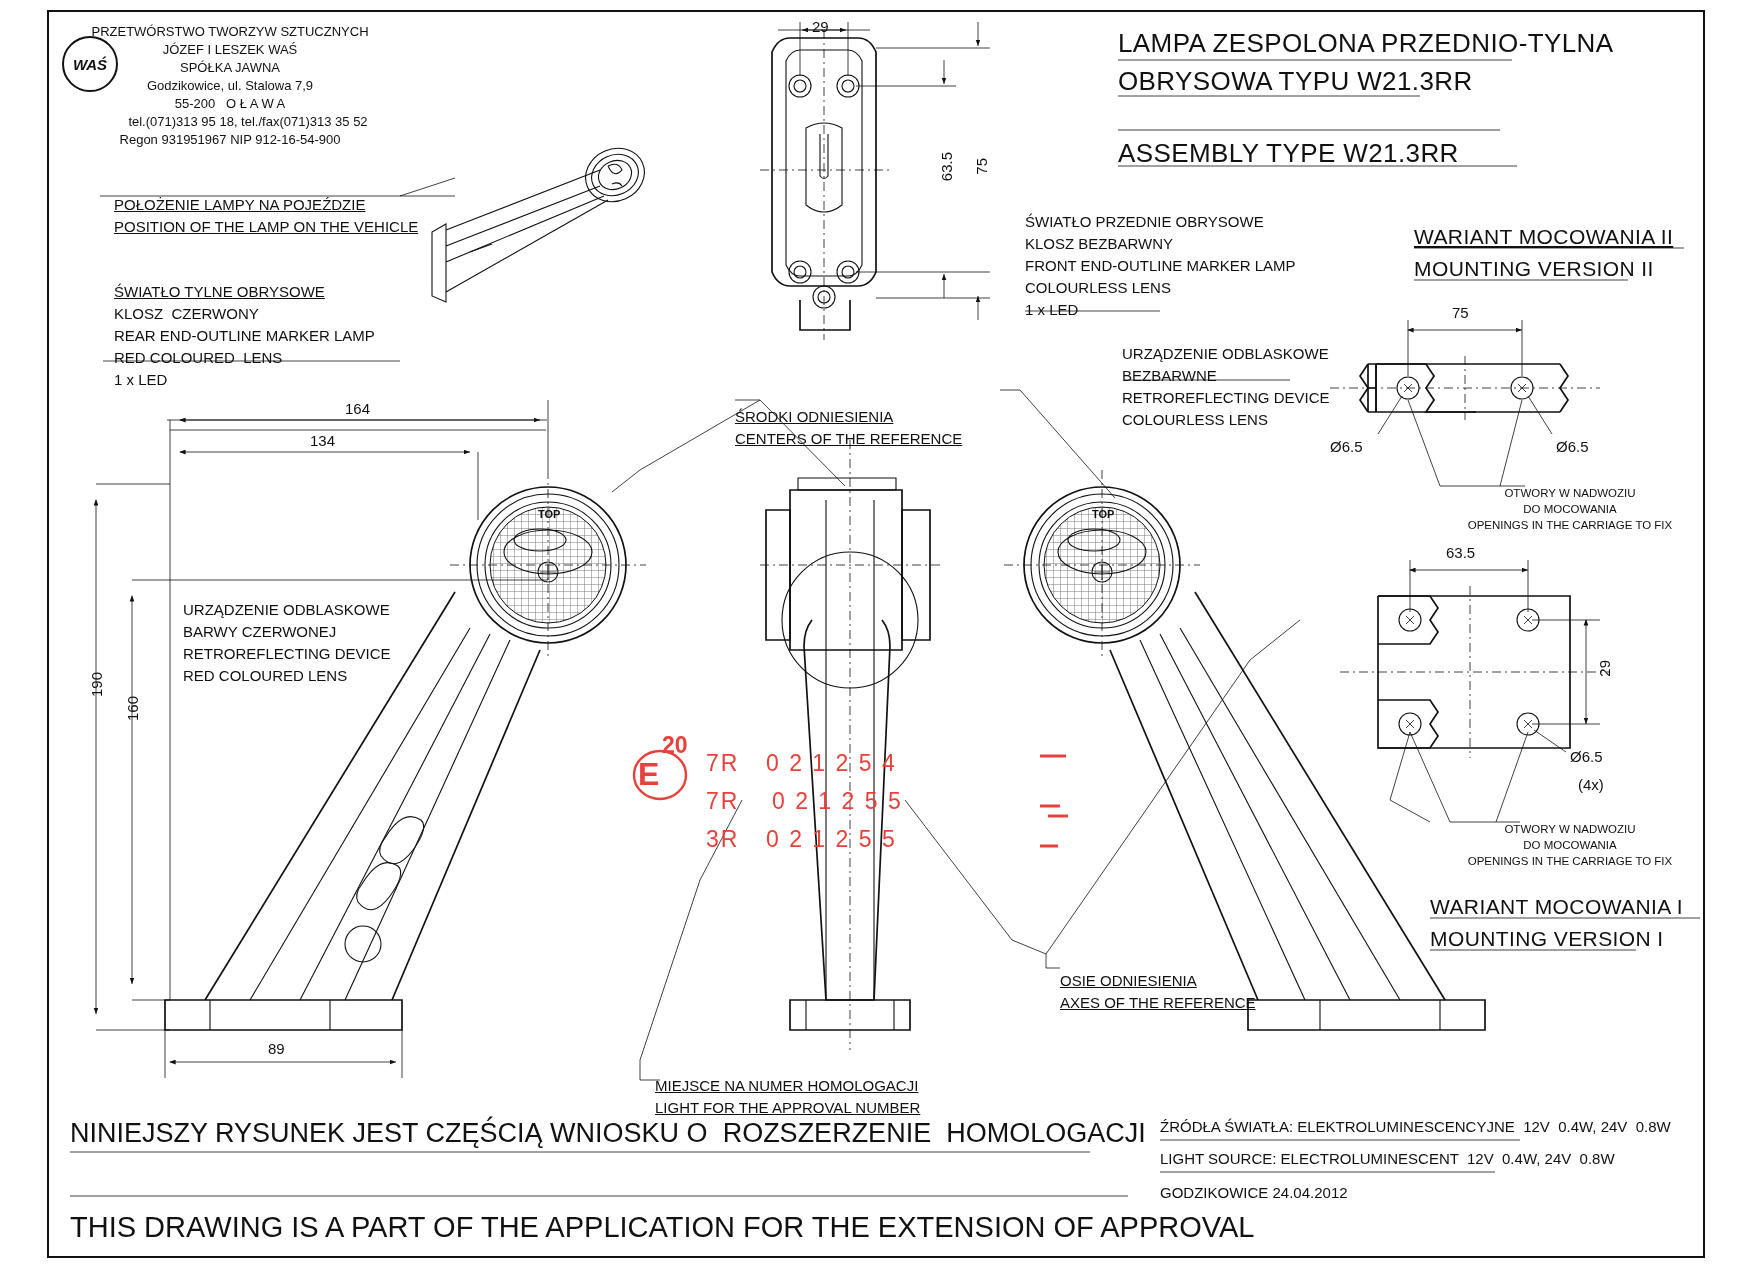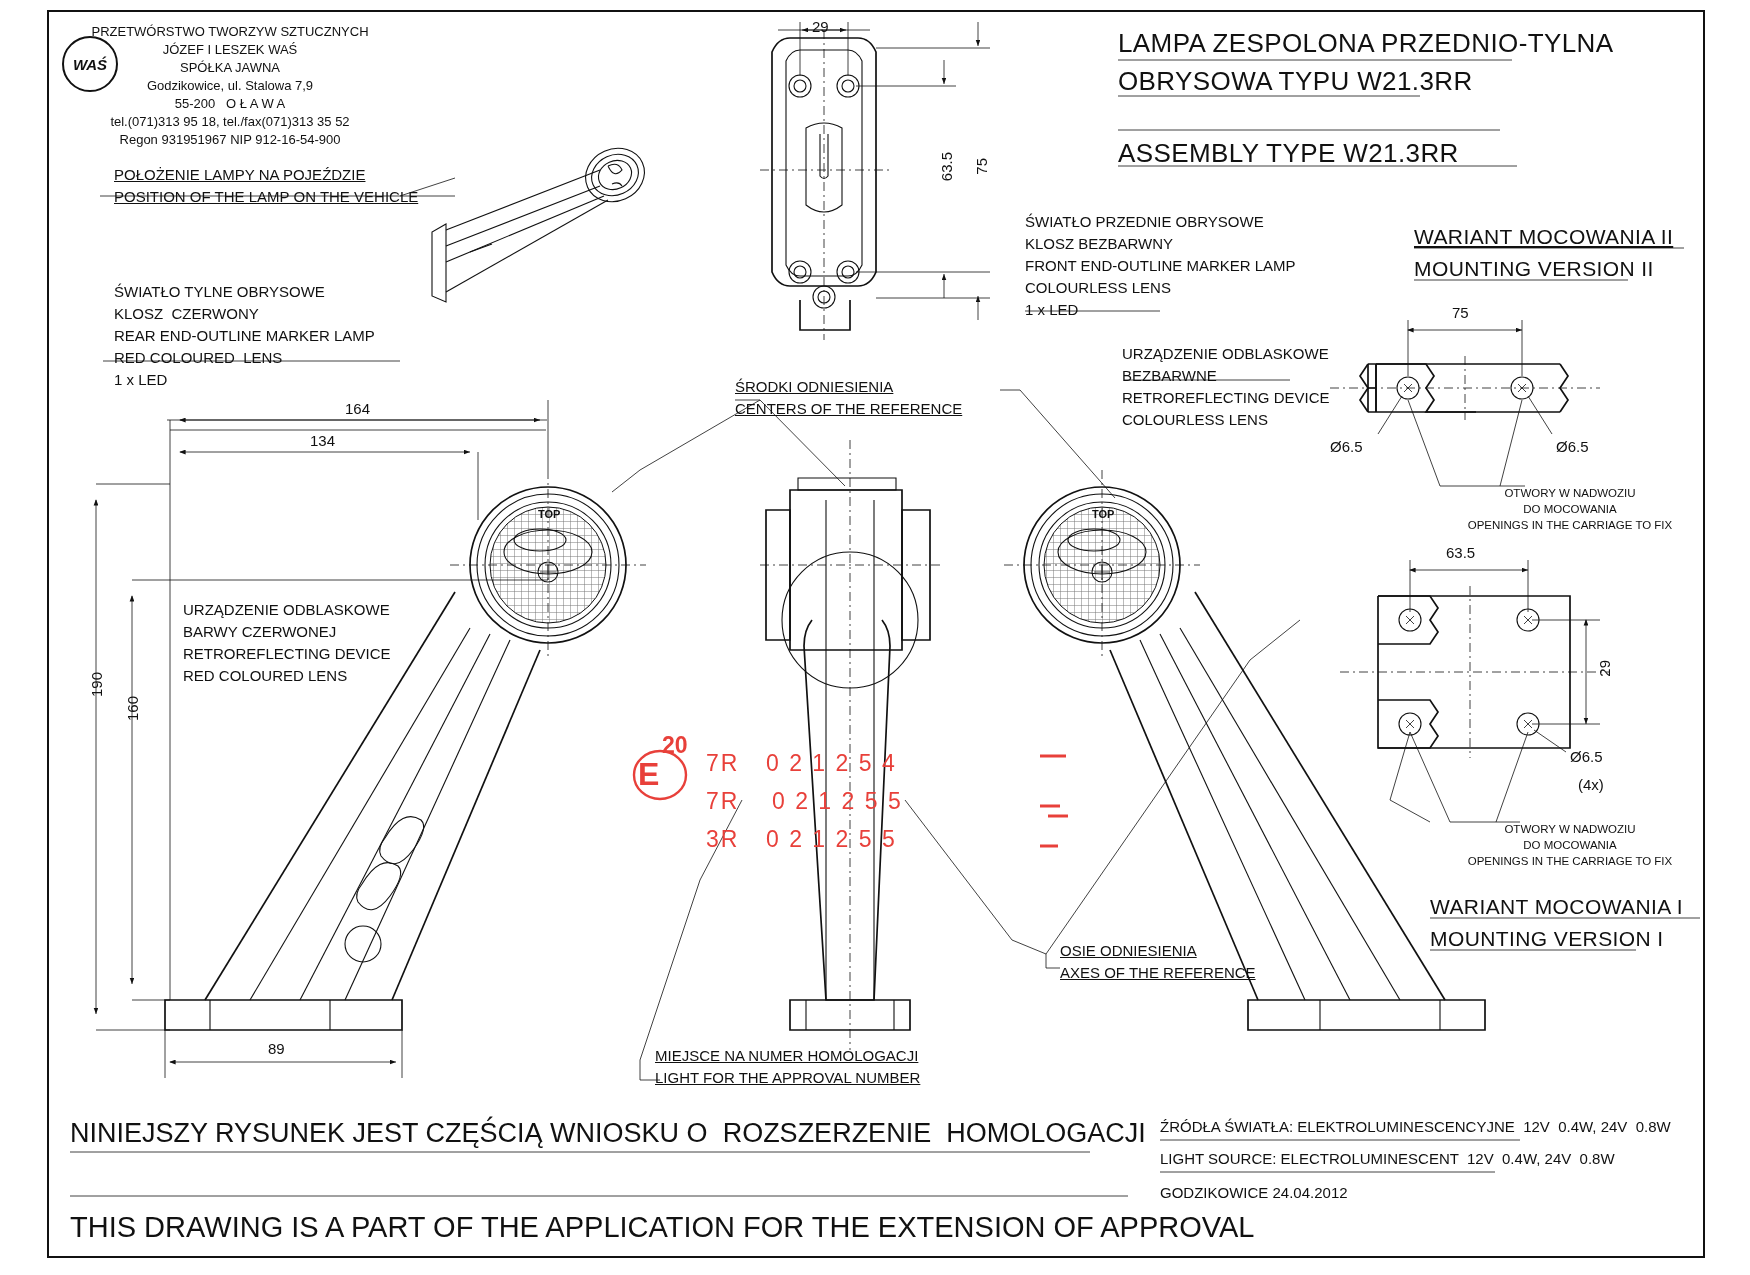--- a/index.html
+++ b/index.html
@@ -1,20 +1,20 @@
 <!DOCTYPE html>
 <html><head>
 <meta charset="utf-8">
 <style>
   html,body{margin:0;padding:0;background:#ffffff;}
   body{width:1750px;height:1275px;font-family:"Liberation Sans",sans-serif;color:#111;overflow:hidden;}
   #sheet{position:absolute;left:0;top:0;width:1750px;height:1275px;}
   .frame{position:absolute;left:47px;top:10px;width:1658px;height:1248px;border:2px solid #111;box-sizing:border-box;}
   .t{position:absolute;white-space:pre;line-height:1.18;}
-  .u{text-decoration:underline;}
+  .u{text-decoration:underline;margin-top:30px;}
   .ctr{text-align:center;}
   .big{font-size:26px;letter-spacing:.4px;}
   .mid{font-size:15px;}
   .sm{font-size:13px;}
   .xs{font-size:11.5px;}
   .dim{font-size:15px;}
   .red{color:#e8403a;}
   .logo{position:absolute;left:62px;top:36px;width:52px;height:52px;border:2px solid #111;border-radius:50%;
         display:flex;align-items:center;justify-content:center;font-weight:bold;font-size:15px;font-style:italic;}
   svg{position:absolute;left:0;top:0;width:1750px;height:1275px;overflow:visible;}
@@ -274,31 +274,31 @@
   </svg>
 
   <div class="logo">
     <span>WAŚ</span>
   </div>
   <div class="t sm ctr" style="left:70px;top:24px;width:320px;">PRZETWÓRSTWO TWORZYW SZTUCZNYCH</div>
   <div class="t sm ctr" style="left:70px;top:42px;width:320px;">JÓZEF I LESZEK WAŚ</div>
   <div class="t sm ctr" style="left:70px;top:60px;width:320px;">SPÓŁKA JAWNA</div>
   <div class="t sm ctr" style="left:70px;top:78px;width:320px;">Godzikowice, ul. Stalowa 7,9</div>
   <div class="t sm ctr" style="left:70px;top:96px;width:320px;">55-200   O Ł A W A</div>
-  <div class="t sm ctr" style="left:70px;top:114px;width:320px;">tel.(071)313 95 18, tel./fax(071)313 35 52</div>
+  <div class="t sm ctr" style="left:88px;top:114px;width:320px;">tel.(071)313 95 18, tel./fax(071)313 35 52</div>
   <div class="t sm ctr" style="left:70px;top:132px;width:320px;">Regon 931951967 NIP 912-16-54-900</div>
 
   <div class="t big" style="left:1118px;top:28px;">LAMPA ZESPOLONA PRZEDNIO-TYLNA</div>
   <div class="t big" style="left:1118px;top:66px;">OBRYSOWA TYPU W21.3RR</div>
   <div class="t big" style="left:1118px;top:138px;">ASSEMBLY TYPE W21.3RR</div>
 
   <div class="t mid u" style="left:114px;top:166px;">POŁOŻENIE LAMPY NA POJEŹDZIE</div>
   <div class="t mid u" style="left:114px;top:188px;">POSITION OF THE LAMP ON THE VEHICLE</div>
 
-  <div class="t mid" style="left:114px;top:283px;">ŚWIATŁO TYLNE OBRYSOWE</div>
+  <div class="t mid" style="left:114px;top:283px;text-decoration:underline;">ŚWIATŁO TYLNE OBRYSOWE</div>
   <div class="t mid" style="left:114px;top:305px;">KLOSZ  CZERWONY</div>
   <div class="t mid" style="left:114px;top:327px;">REAR END-OUTLINE MARKER LAMP</div>
   <div class="t mid" style="left:114px;top:349px;">RED COLOURED  LENS</div>
   <div class="t mid" style="left:114px;top:371px;">1 x LED</div>
 
   <div class="t mid" style="left:1025px;top:213px;">ŚWIATŁO PRZEDNIE OBRYSOWE</div>
   <div class="t mid" style="left:1025px;top:235px;">KLOSZ BEZBARWNY</div>
   <div class="t mid" style="left:1025px;top:257px;">FRONT END-OUTLINE MARKER LAMP</div>
   <div class="t mid" style="left:1025px;top:279px;">COLOURLESS LENS</div>
   <div class="t mid" style="left:1025px;top:301px;">1 x LED</div>

